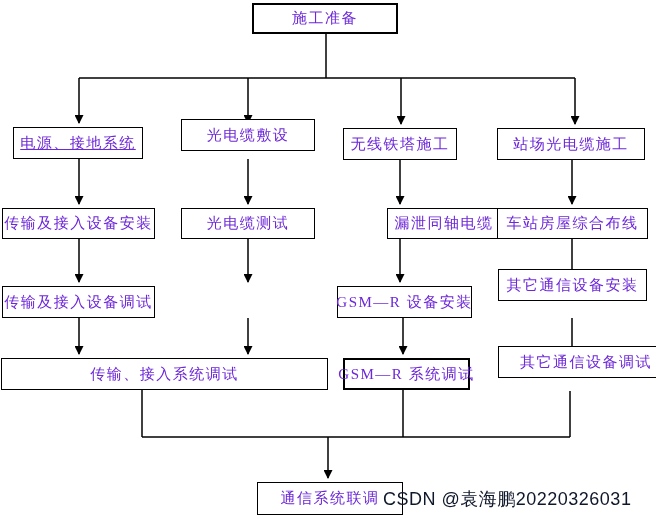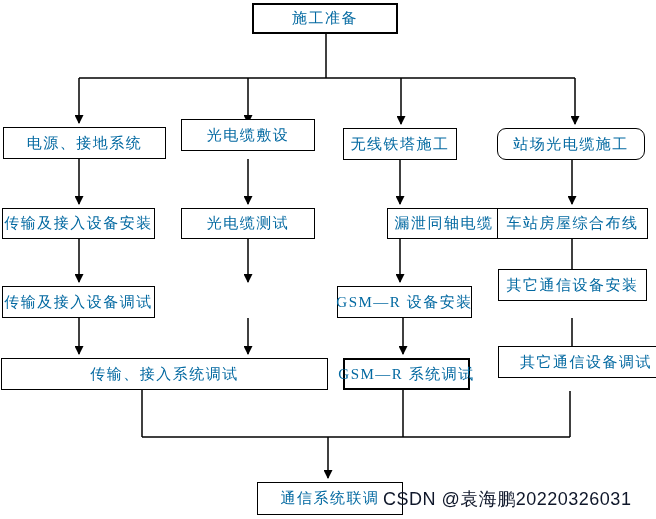--- a/index.html
+++ b/index.html
@@ -13,21 +13,21 @@
   .node{
     position:absolute;
     box-sizing:border-box;
     background:#ffffff;
     border:1px solid #000000;
     display:flex;
     align-items:center;
     justify-content:center;
     font-size:15px;
     letter-spacing:1.5px;
-    color:#0369a1;
+    color:#6d28d9;
     white-space:nowrap;
     z-index:2;
   }
   .node.thick{border-width:2px;}
   svg.connectors{
     position:absolute;left:0;top:0;z-index:1;
     pointer-events:none;
   }
   #watermark{
     position:absolute;
@@ -79,33 +79,33 @@
       <path d="M142,390 V437"></path>
       <path d="M403,390 V437"></path>
       <path d="M570,391 V437"></path>
       <path d="M142,437 H570"></path>
       <path d="M328,437 V478" marker-end="url(#ah)"></path>
     </g>
   </svg>
 
   <div class="node thick" style="left:252px;top:3px;width:146px;height:31px;">施工准备</div>
 
-  <div class="node" style="left:3px;top:127px;width:163px;height:32px;">电源、接地系统</div>
+  <div class="node" style="left:13px;top:127px;width:130px;height:32px;text-decoration:underline;">电源、接地系统</div>
   <div class="node" style="left:2px;top:208px;width:153px;height:31px;">传输及接入设备安装</div>
   <div class="node" style="left:2px;top:286px;width:153px;height:32px;">传输及接入设备调试</div>
 
   <div class="node" style="left:181px;top:119px;width:134px;height:32px;">光电缆敷设</div>
   <div class="node" style="left:181px;top:208px;width:134px;height:31px;">光电缆测试</div>
 
   <div class="node" style="left:343px;top:128px;width:114px;height:32px;">无线铁塔施工</div>
   <div class="node" style="left:343px;top:208px;width:114px;height:31px;margin-left:44px;">漏泄同轴电缆</div>
   <div class="node" style="left:337px;top:286px;width:135px;height:32px;">GSM—R 设备安装</div>
   <div class="node thick" style="left:343px;top:358px;width:127px;height:32px;">GSM—R 系统调试</div>
 
-  <div class="node" style="left:497px;top:128px;width:148px;height:32px;border-radius:9px;">站场光电缆施工</div>
+  <div class="node" style="left:497px;top:128px;width:148px;height:32px;">站场光电缆施工</div>
   <div class="node" style="left:497px;top:208px;width:151px;height:31px;">车站房屋综合布线</div>
   <div class="node" style="left:498px;top:269px;width:149px;height:32px;">其它通信设备安装</div>
   <div class="node" style="left:498px;top:346px;width:176px;height:32px;">其它通信设备调试</div>
 
   <div class="node" style="left:1px;top:358px;width:327px;height:32px;">传输、接入系统调试</div>
 
   <div class="node" style="left:257px;top:482px;width:146px;height:33px;">通信系统联调</div>
 
   <div id="watermark">CSDN @袁海鹏20220326031</div>
 

